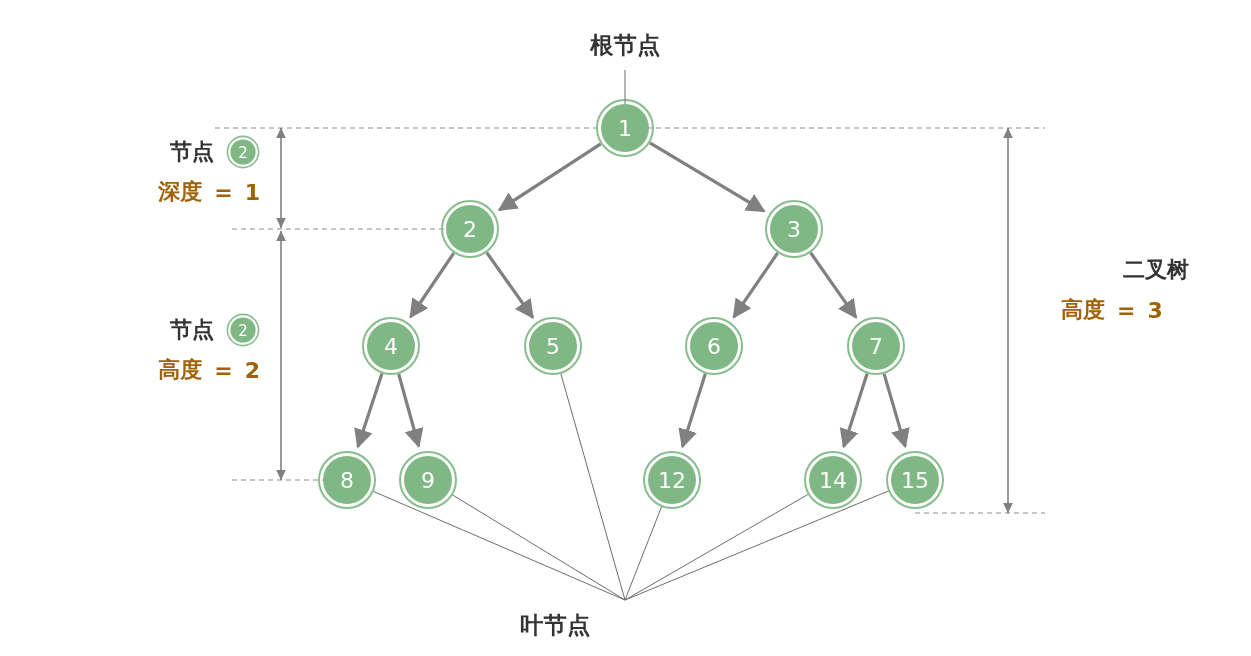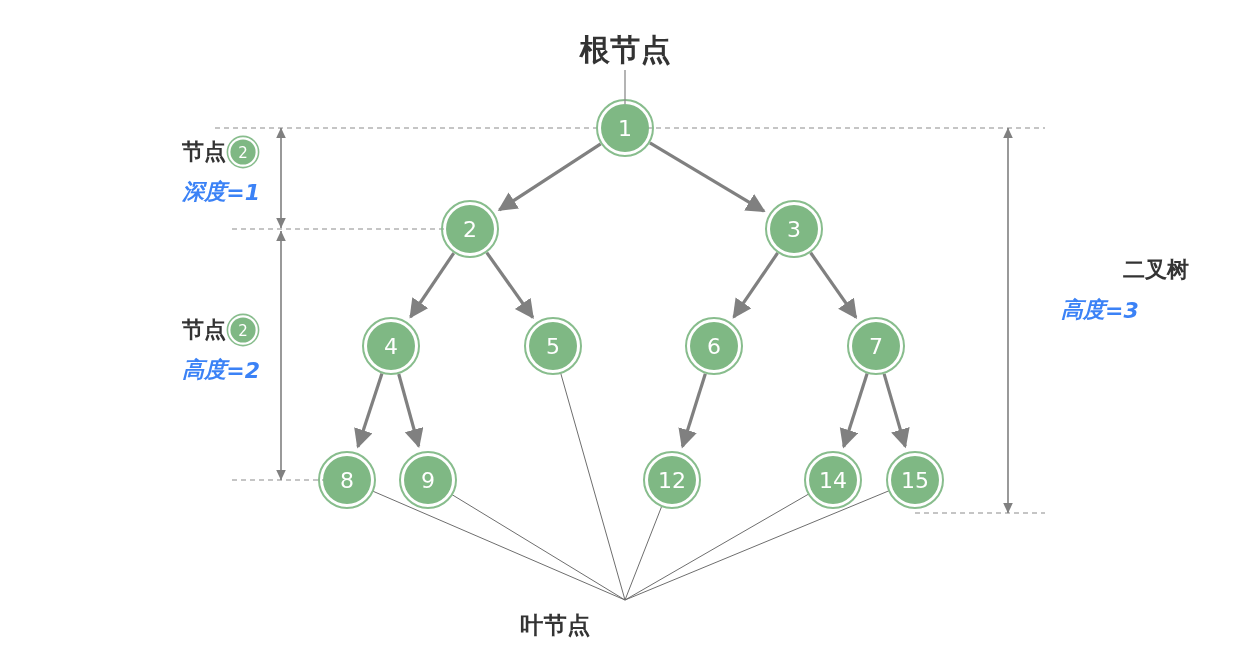--- a/index.html
+++ b/index.html
@@ -42,51 +42,51 @@
     position: absolute;
     font-family: "DejaVu Sans", "Liberation Sans", sans-serif;
     font-weight: bold;
     color: #333333;
     white-space: nowrap;
     letter-spacing: 0.5px;
   }
   #root-caption {
     left: 0; top: 30px; width: 1251px;
     text-align: center;
-    font-size: 30px;
+    font-size: 23px;
   }
   #leaf-caption {
     left: 0; top: 610px; width: 1111px;
     text-align: center;
     font-size: 23px;
   }
   .side-block {
     position: absolute;
     text-align: right;
   }
   .side-row {
     display: flex;
     align-items: center;
     justify-content: flex-end;
+    gap: 12px;
     height: 40px;
   }
   .side-row .txt {
     font-family: "DejaVu Sans", "Liberation Sans", sans-serif;
     font-weight: bold;
     font-size: 22px;
     color: #333333;
     white-space: nowrap;
   }
   .side-row .eqline {
     font-family: "DejaVu Sans", "Liberation Sans", sans-serif;
     font-weight: bold;
     font-size: 22px;
-    color: #3b82f6;
+    color: #a16207;
     white-space: pre;
-    font-style: italic;
   }
   .mini-badge {
     width: 34px; height: 34px;
     flex: 0 0 34px;
   }
   #left-depth { left: 70px; top: 132px; width: 190px; }
   #left-height { left: 70px; top: 310px; width: 190px; }
   #right-tree { left: 1038px; top: 250px; width: 190px; text-align: left; margin-left: 23px; }
   #right-tree .side-row { justify-content: flex-start; }
   #right-tree .rowtop { justify-content: center; }

